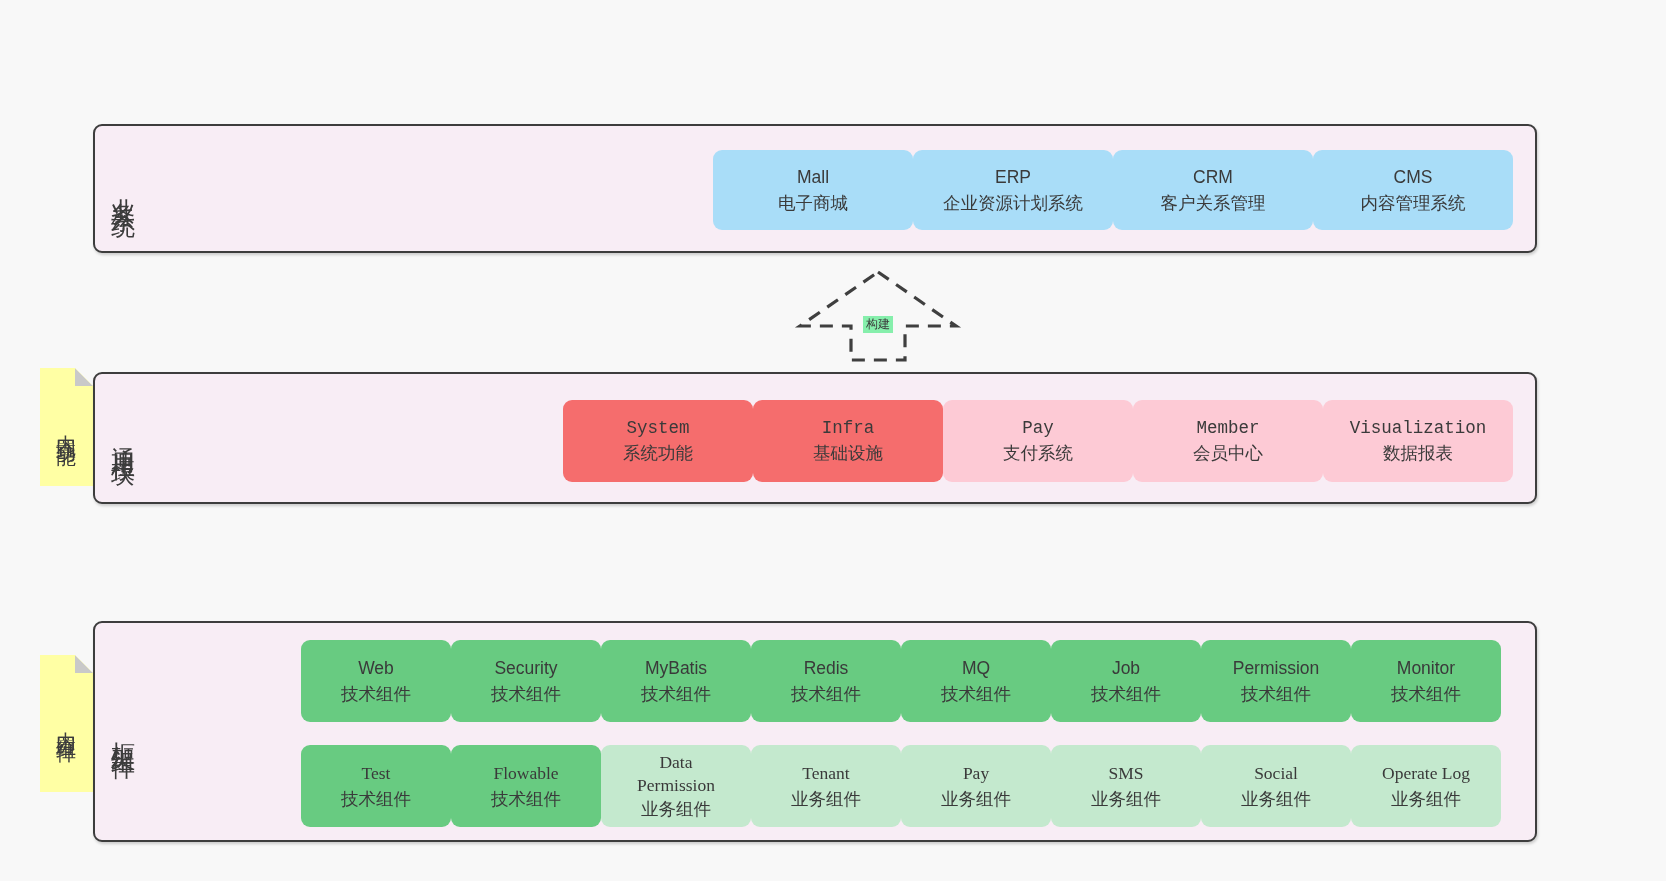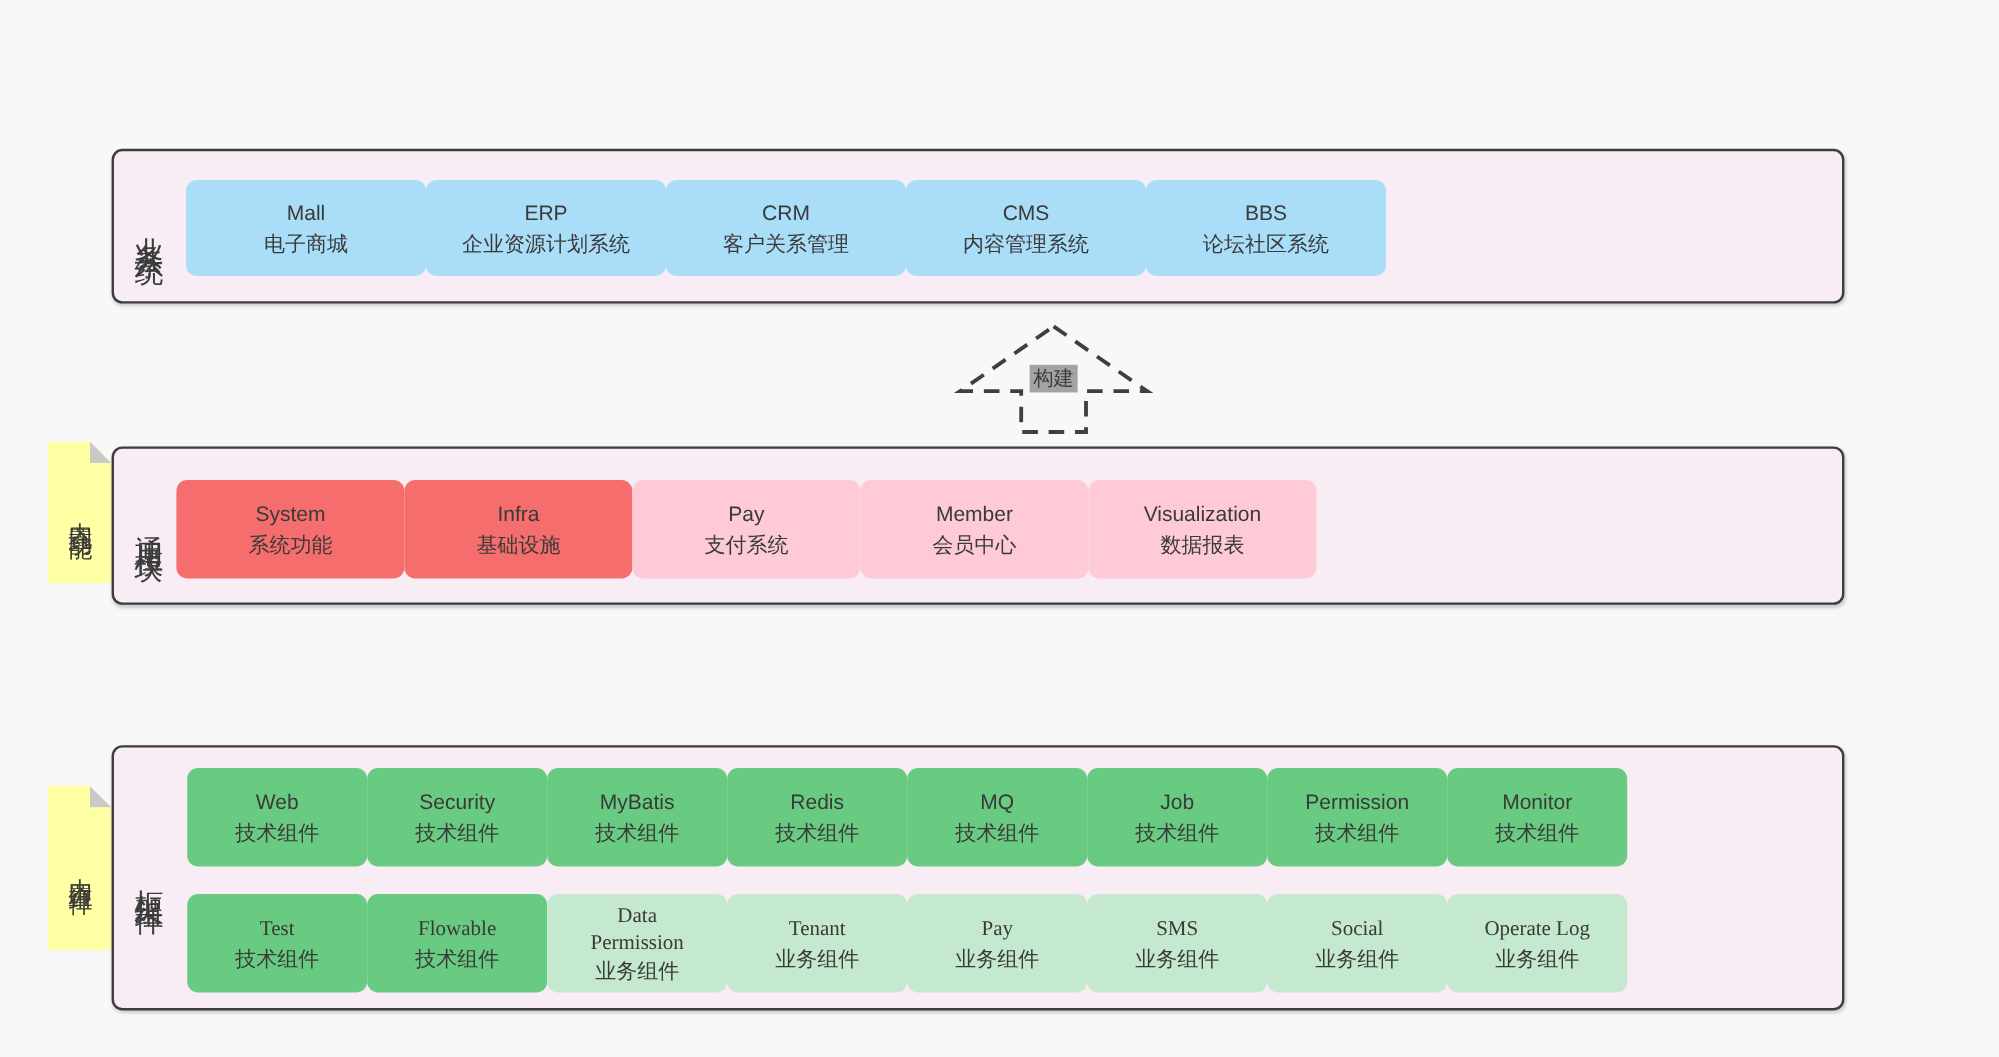--- a/index.html
+++ b/index.html
@@ -18,32 +18,32 @@
 
   .side-label-wrap {
     position:absolute; left:6px; top:0; bottom:0; width:44px;
     display:flex; align-items:center; justify-content:center;
   }
   .side-label {
     writing-mode:vertical-rl; text-orientation:upright;
     font-size:24px; letter-spacing:5px; color:#3c3c3c; line-height:1;
   }
 
-  .boxes-row { position:absolute; display:flex; justify-content:flex-start; }
+  .boxes-row { position:absolute; display:flex; justify-content:flex-end; }
   .row-business  { left:60px; right:22px; top:24px; height:80px; }
   .row-modules   { left:52px; right:22px; top:26px; height:82px; }
   .row-fw-1      { left:61px; right:34px; top:17px;  height:82px; }
   .row-fw-2      { left:61px; right:34px; top:122px; height:82px;font-family:Liberation Serif, serif; }
 
   .box {
     display:flex; flex-direction:column; align-items:center; justify-content:center;
     border-radius:9px; text-align:center; font-size:17.5px; line-height:1.5; color:#3a3a3a;
   }
   .row-business .box { width:200px; }
-  .row-modules  .box { width:190px; }
+  .row-modules  .box { width:190px;font-family:Liberation Mono, monospace; }
   .row-fw-1 .box, .row-fw-2 .box { width:150px; }
   .box.blue  { background:#a9ddf8; }
   .box.red   { background:#f56d6d; }
   .box.pink  { background:#fdcad5; }
   .box.green { background:#68cb81; }
   .box.green-light { background:#c4e9ce; }
   .box.wrap .box-title { display:inline-block; max-width:100px; }
   .box-title, .box-subtitle { display:block; }
   .box.wrap { line-height:1.35; }
 
@@ -62,22 +62,22 @@
   .fold {
     position:absolute; top:0; right:0; width:18px; height:18px;
     background:#c9c9c9; clip-path:polygon(0 0, 100% 100%, 0 100%);
   }
 
   .arrow-wrap { position:absolute; width:180px; height:96px; }
   .arrow-1 { left:788px; top:268px; }
   .arrow-2 { left:788px; top:510px; }
   .arrow-wrap svg { display:block; width:180px; height:96px; }
   .arrow-label {
-    position:absolute; left:50%; top:36px; transform:translateX(-50%);
-    background:#a3a3a3; padding:0 3px; font-size:17px; color:#3c3c3c; white-space:nowrap;
+    position:absolute; left:50%; top:48px; transform:translateX(-50%);
+    background:#86efac; padding:0 3px; font-size:12px; color:#3c3c3c; white-space:nowrap;
   }
 </style>
 </head>
 <body>
 
 <div class="canvas">
 
   <div class="sticky sticky-modules">
     <span class="fold"></span>
     <span class="sticky-text">内置功能</span>
@@ -100,24 +100,20 @@
         <span class="box-title">ERP</span>
         <span class="box-subtitle">企业资源计划系统</span>
       </div>
       <div class="box blue">
         <span class="box-title">CRM</span>
         <span class="box-subtitle">客户关系管理</span>
       </div>
       <div class="box blue">
         <span class="box-title">CMS</span>
         <span class="box-subtitle">内容管理系统</span>
-      </div>
-      <div class="box blue">
-        <span class="box-title">BBS</span>
-        <span class="box-subtitle">论坛社区系统</span>
       </div>
     </div>
   </div>
 
   <div class="arrow-wrap arrow-1">
     <svg viewBox="0 0 180 96">
       <polygon points="90,4 168,58 117,58 117,92 63,92 63,58 12,58" fill="none" stroke="#3f3f3f" stroke-width="3.2" stroke-dasharray="13 9"></polygon>
     </svg>
     <span class="arrow-label">构建</span>
   </div>

